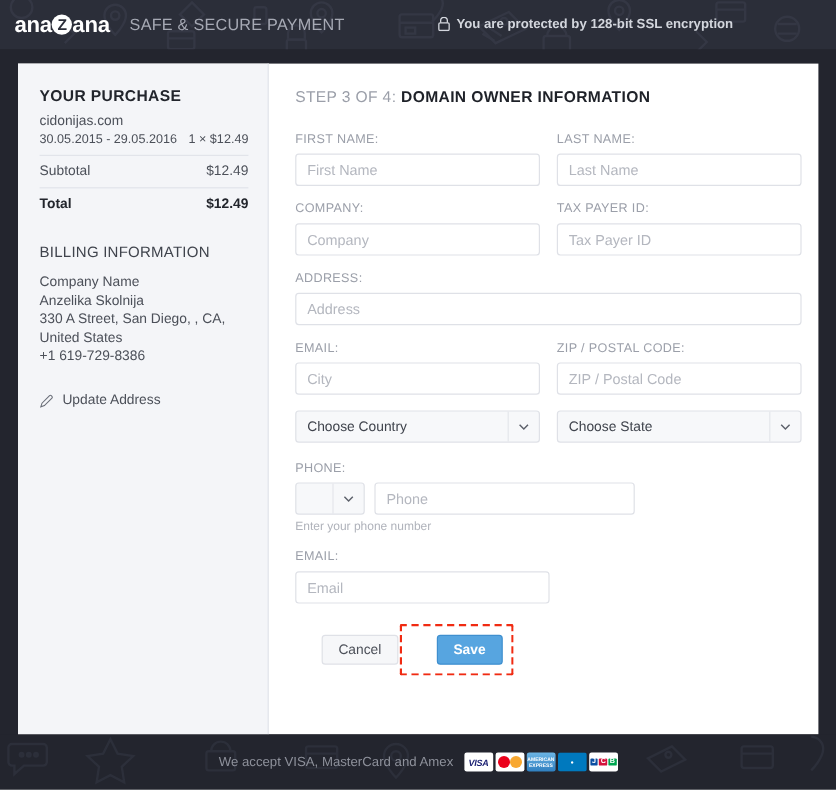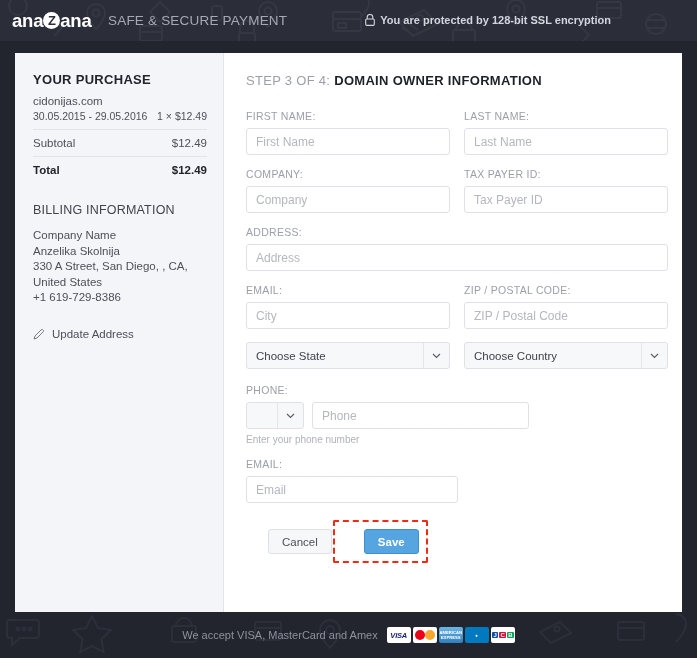--- a/index.html
+++ b/index.html
@@ -438,31 +438,31 @@
       </div>
       <div class="field">
         <label class="flabel">ZIP / POSTAL CODE:</label>
         <input class="finput" type="text" placeholder="ZIP / Postal Code" style="">
       </div>
     </div>
 
     <div class="field-row" style="margin-bottom:15px;">
       <div class="field">
         <div class="fselect">
-          <span class="sel-val">Choose State</span>
+          <span class="sel-val">Choose Country</span>
           <span class="sel-arrow">
             <svg width="9" height="6" viewBox="0 0 9 6">
                 <path d="M1 1l3.5 3.5L8 1" fill="none" stroke="#5c606a" stroke-width="1.2"></path>
               </svg>
           </span>
         </div>
       </div>
       <div class="field">
         <div class="fselect">
-          <span class="sel-val">Choose Country</span>
+          <span class="sel-val">Choose State</span>
           <span class="sel-arrow">
             <svg width="9" height="6" viewBox="0 0 9 6">
                 <path d="M1 1l3.5 3.5L8 1" fill="none" stroke="#5c606a" stroke-width="1.2"></path>
               </svg>
           </span>
         </div>
       </div>
     </div>
 
     <div style="margin-bottom:13px;">

